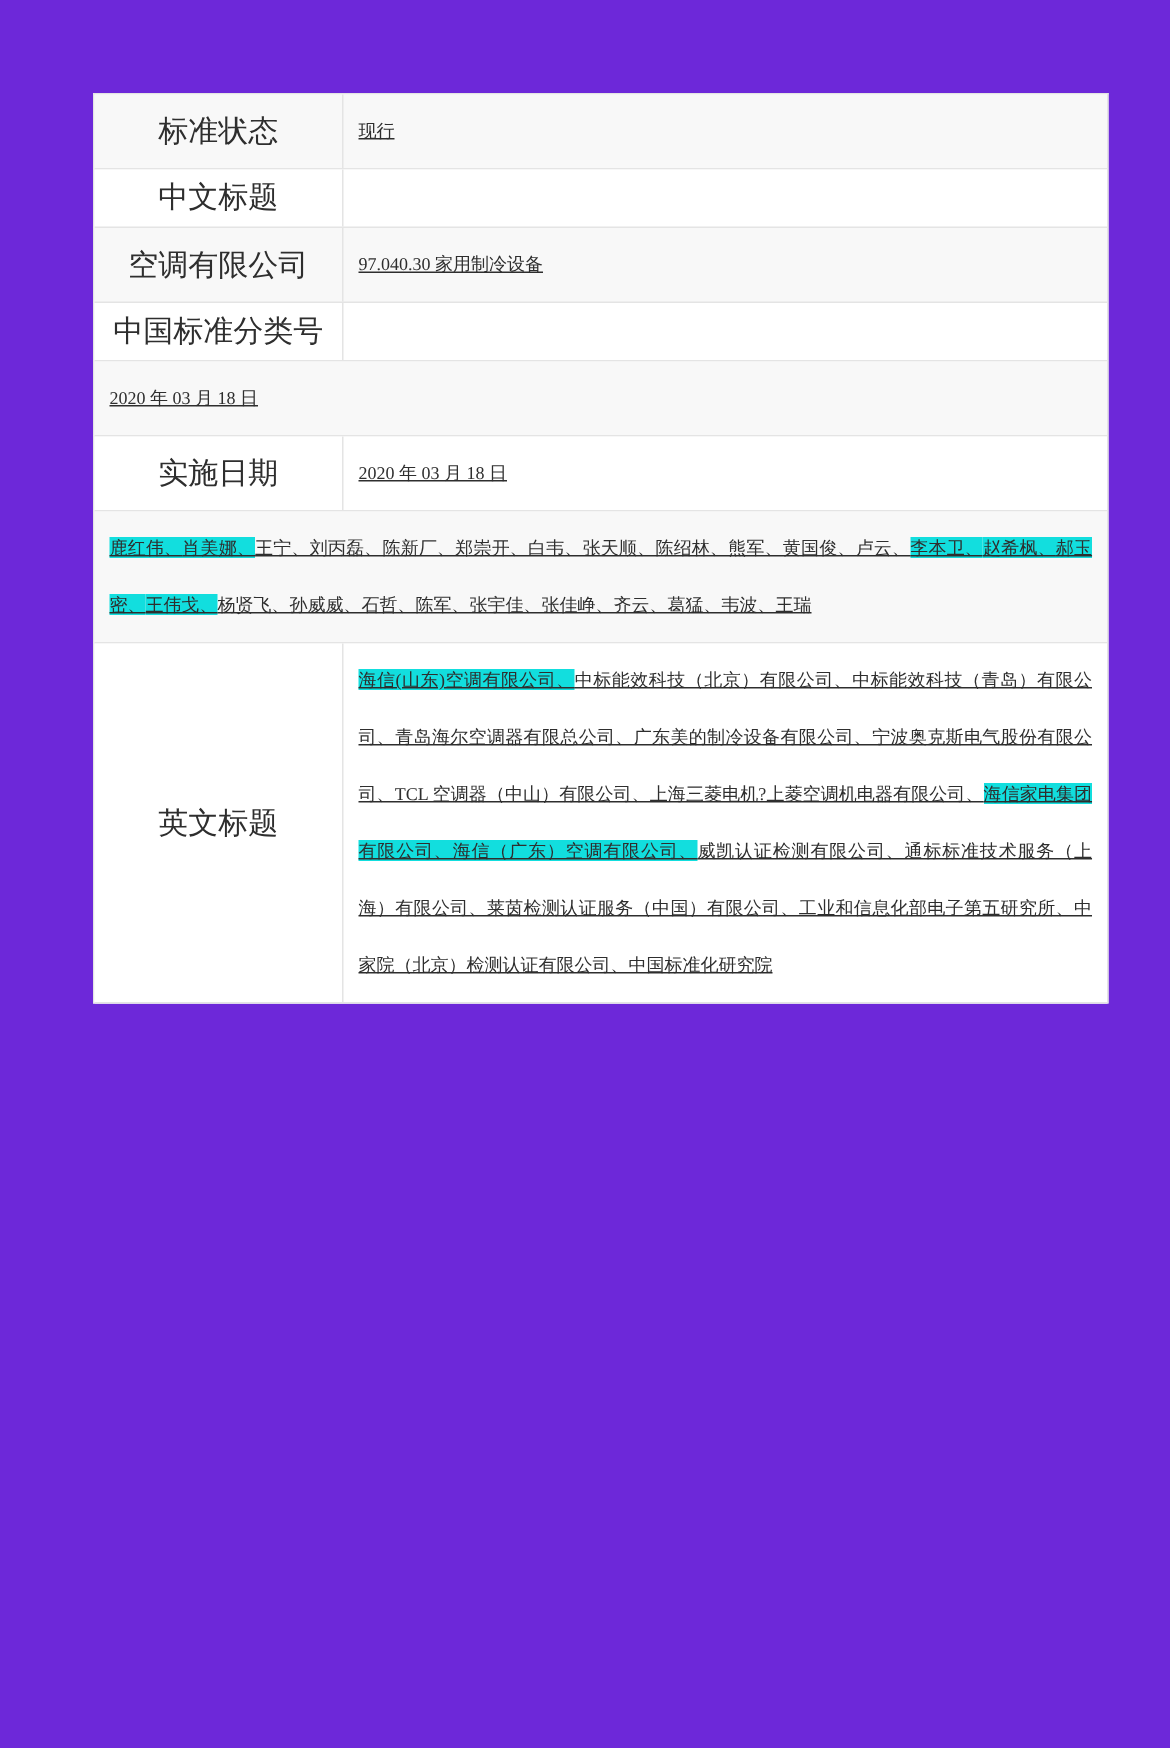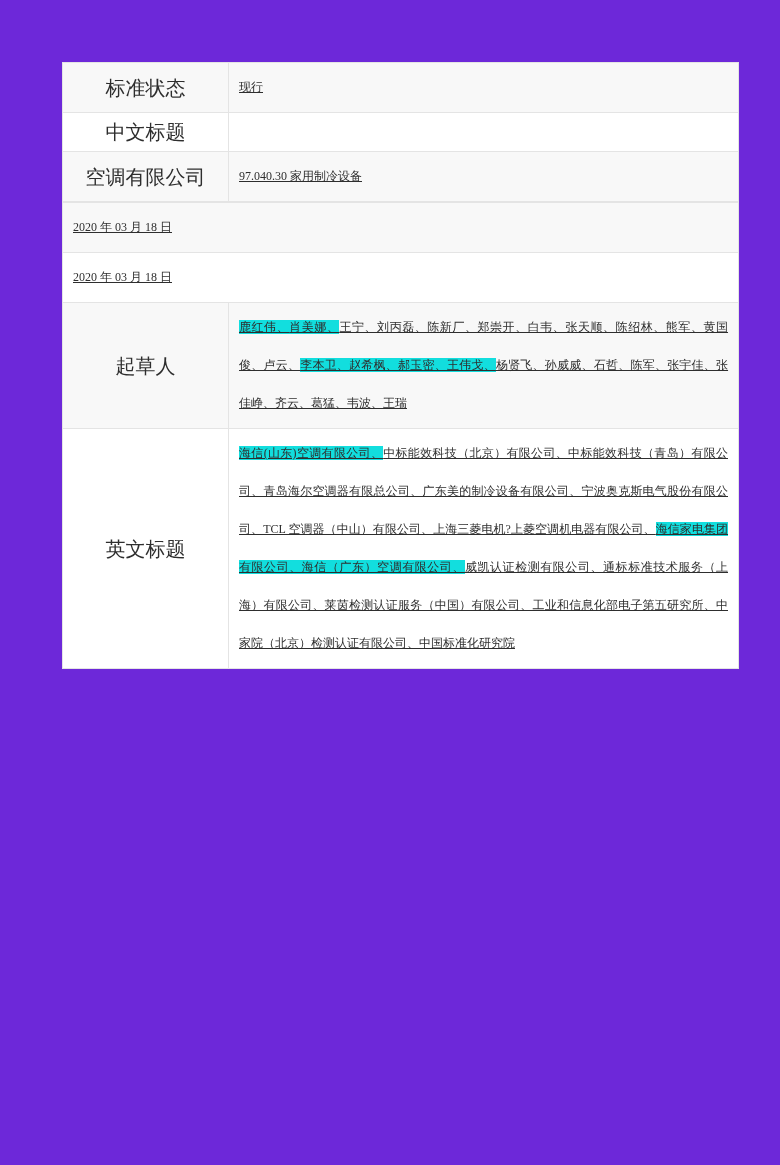--- a/index.html
+++ b/index.html
@@ -86,33 +86,34 @@
       <div class="row">
         <div class="cell-label">中文标题</div>
       </div>
       <div class="row">
         <div class="cell-label">空调有限公司</div>
         <div class="cell-value">
           <p><span class="">97.040.30 家用制冷设备</span></p>
         </div>
       </div>
       <div class="row">
+        <div class="cell-label">中国标准分类号</div>
       </div>
       <div class="row">
         <div class="cell-value">
           <p><span class="">2020 年 03 月 18 日</span></p>
         </div>
       </div>
       <div class="row">
+        <div class="cell-label">实施日期</div>
         <div class="cell-value">
           <p><span class="">2020 年 03 月 18 日</span></p>
         </div>
       </div>
       <div class="row">
-        <div class="cell-label">起草人</div>
         <div class="cell-value">
           <p><span class="hl">鹿红伟、</span><span class="hl">肖美娜、</span><span class="">王宁、刘丙磊、陈新厂、郑崇开、白韦、张天顺、陈绍林、熊军、黄国俊、卢云、</span><span class="hl">李本卫、</span><span class="hl">赵希枫、</span><span class="hl">郝玉密、</span><span class="hl">王伟戈、</span><span class="">杨贤飞、孙威威、石哲、陈军、张宇佳、张佳峥、齐云、葛猛、韦波、王瑞</span></p>
         </div>
       </div>
       <div class="row">
         <div class="cell-label">英文标题</div>
         <div class="cell-value">
           <p><span class="hl">海信(山东)空调有限公司、</span><span class="">中标能效科技（北京）有限公司、中标能效科技（青岛）有限公司、青岛海尔空调器有限总公司、广东美的制冷设备有限公司、宁波奥克斯电气股份有限公司、TCL 空调器（中山）有限公司、上海三菱电机?上菱空调机电器有限公司、</span><span class="hl">海信家电集团有限公司、海信（广东）空调有限公司、</span><span class="">威凯认证检测有限公司、通标标准技术服务（上海）有限公司、莱茵检测认证服务（中国）有限公司、工业和信息化部电子第五研究所、中家院（北京）检测认证有限公司、中国标准化研究院</span></p>
         </div>
       </div>

